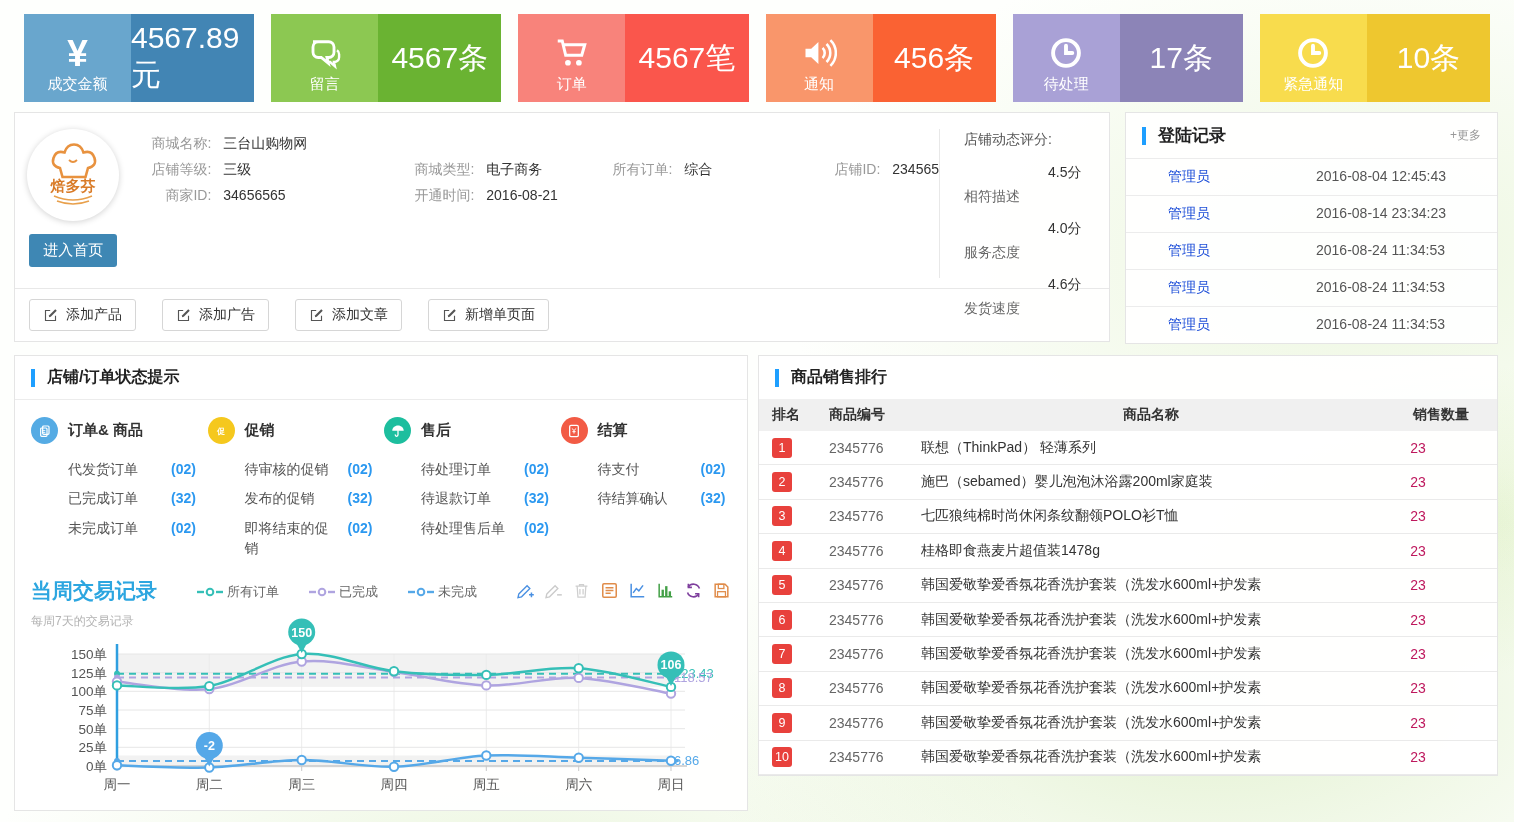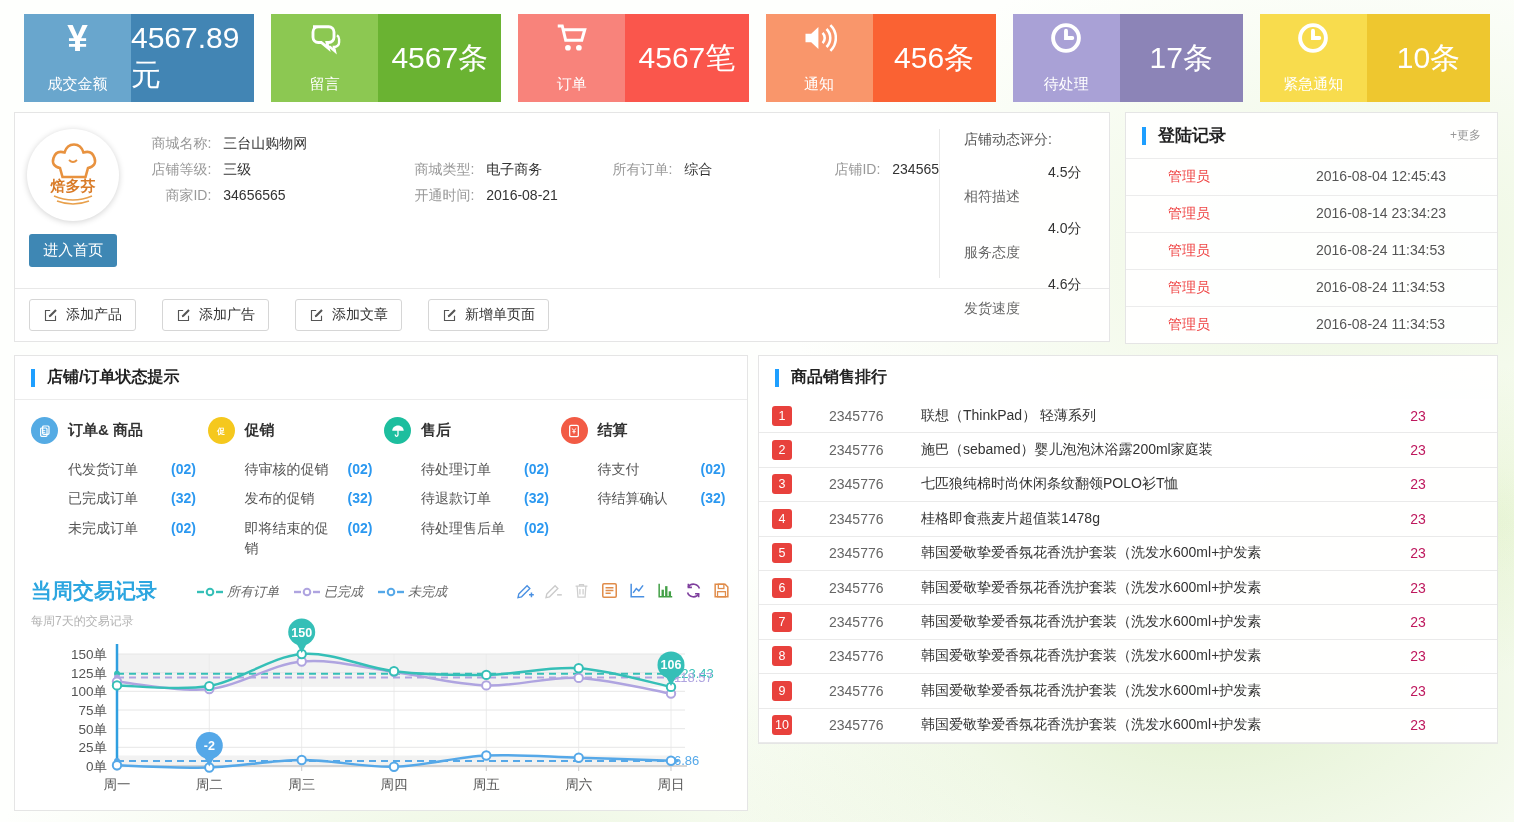--- a/index.html
+++ b/index.html
@@ -11,21 +11,21 @@
   radial-gradient(820px 430px at 1210px 700px, rgba(183,219,137,.38), transparent 65%),
   radial-gradient(760px 320px at 520px 870px, rgba(200,228,165,.32), transparent 70%),
   radial-gradient(420px 220px at 1480px 520px, rgba(214,236,180,.45), transparent 70%),
   #fefffd;}
 
 .cards-row{display:flex;gap:17px;padding:14px 24px 0 24px;}
 .stat-card{flex:1;height:88px;display:flex;cursor:pointer;}
 .card-left{width:107px;display:flex;flex-direction:column;align-items:center;justify-content:flex-end;padding-bottom:8px;color:#fff;}
 .cicon-wrap{height:42px;display:flex;align-items:center;color:#fff;}
 .big-yen{font-size:37px;font-weight:bold;line-height:1;}
-.clabel{font-size:15px;margin-top:16px;}
+.clabel{font-size:15px;margin-top:1px;}
 .card-right{flex:1;display:flex;align-items:center;justify-content:center;color:#fff;font-size:30px;}
 
 .panel{background:rgba(255,255,255,.93);border:1px solid #e5e5e5;}
 .mid-row{display:flex;gap:15px;padding:10px 16px 0 14px;align-items:flex-start;}
 .store-panel{width:1096px;}
 .store-top{display:flex;padding:16px 0 10px 0;height:175px;}
 .logo-col{width:148px;display:flex;flex-direction:column;align-items:center;}
 .logo-circle{width:92px;height:92px;border-radius:50%;background:#fff;box-shadow:0 1px 6px rgba(0,0,0,.18);display:flex;align-items:center;justify-content:center;}
 .enter-btn{margin-top:13px;background:#3E87B4;color:#fff;border:none;border-radius:3px;padding:7px 14px;font-size:15px;cursor:pointer;}
 .fields{flex:1;padding-top:6px;display:grid;grid-template-columns:255px 190px 200px 1fr;grid-row-gap:17px;align-content:start;gap:8px;}
@@ -41,37 +41,37 @@
 .actions-bar{border-top:1px solid #e8e8e8;padding:10px 14px;display:flex;gap:26px;}
 .action-btn{display:flex;align-items:center;gap:8px;background:#fff;border:1px solid #d6d6d6;border-radius:3px;padding:6px 13px;font-size:14px;color:#333;cursor:pointer;}
 .action-btn .aicon{display:flex;color:#555;}
 
 .login-panel{flex:1;}
 .panel-title-row{display:flex;align-items:center;padding:11px 16px;}
 .bluebar{width:4px;height:18px;background:#1E9FFF;margin-right:12px;flex:none;}
 .ptitle{font-size:17px;font-weight:bold;color:#222;}
 .more{margin-left:auto;font-size:12px;color:#999;text-decoration:none;cursor:pointer;}
 .lrow{display:grid;grid-template-columns:148px 1fr;border-top:1px solid #ececec;padding:9px 16px 9px 42px;font-size:14px;}
-.luser{color:#ef4444;}.ltime{color:#555;}
+.luser{color:#1d4ed8;}.ltime{color:#555;}
 
 .bottom-row{display:flex;gap:10px;padding:11px 16px 0 14px;align-items:flex-start;}
 .left-panel{width:734px;height:456px;}
 .status-grid{display:grid;grid-template-columns:1fr 1fr 1fr 1fr;padding:17px 10px 0 16px;height:168px;}
 .ghead{display:flex;align-items:center;}
 .gicon{width:27px;height:27px;border-radius:50%;display:flex;align-items:center;justify-content:center;color:#fff;flex:none;}
 .gname{margin-left:10px;font-size:15px;font-weight:bold;color:#333;white-space:nowrap;}
 .gitems{margin:15px 0 0 37px;}
 .gitem{display:flex;justify-content:space-between;width:128px;font-size:14px;margin-bottom:9px;line-height:1.45;cursor:pointer;}
 .glabel{color:#555;max-width:96px;}
 .gcount{color:#2B98F0;font-weight:bold;margin-left:6px;}
 
 .chart-header{display:flex;align-items:flex-start;padding:9px 16px 0 16px;height:50px;}
 .chart-title{font-size:21px;color:#2CA6E0;font-weight:bold;}
 .chart-sub{font-size:12px;color:#b3b3b3;margin-top:8px;}
-.legend{display:flex;gap:15px;margin:6px 0 0 40px;align-items:center;font-style:italic;}
+.legend{display:flex;gap:30px;margin:6px 0 0 40px;align-items:center;}
 .legend-item{display:flex;align-items:center;gap:4px;font-size:13px;color:#666;cursor:pointer;white-space:nowrap;}
 .toolbar{margin-left:auto;display:flex;gap:9px;align-items:center;margin-top:4px;}
 .tool{cursor:pointer;display:flex;}
 .chart-wrap{padding:8px 16px 0 16px;}
 
 .right-panel{flex:1;}
 .rank-header{display:grid;grid-template-columns:70px 92px 1fr 116px;background:#f0f0f0;padding:7px 0;font-size:14px;font-weight:bold;color:#333;align-items:center;}
 .h-rank{padding-left:13px;}
 .h-name{text-align:center;}
 .h-qty{text-align:right;padding-right:28px;}
@@ -575,20 +575,26 @@
             <polygon points="172.3,129.5 184.3,129.5 178.3,140.5" fill="#55A8E8"></polygon>
             <text x="178.3" y="124" text-anchor="middle" font-size="12.5" font-weight="bold" fill="#fff">-2</text>
           </svg></div>
     </div>
 
     <div class="panel right-panel">
       <div class="panel-title-row">
         <span class="bluebar"></span>
         <span class="ptitle" style="font-size:16px;">商品销售排行</span>
       </div>
+      <div class="rank-header">
+        <span class="h-rank">排名</span>
+        <span class="h-code">商品编号</span>
+        <span class="h-name">商品名称</span>
+        <span class="h-qty">销售数量</span>
+      </div>
       <div id="ranking-rows">
           <div class="trow">
             <span class="badge" style="background:#E8413C">1</span>
             <span class="tcode">2345776</span>
             <span class="tname">联想（ThinkPad） 轻薄系列</span>
             <span class="tqty">23</span>
           </div>
           <div class="trow">
             <span class="badge" style="background:#E8413C">2</span>
             <span class="tcode">2345776</span>

